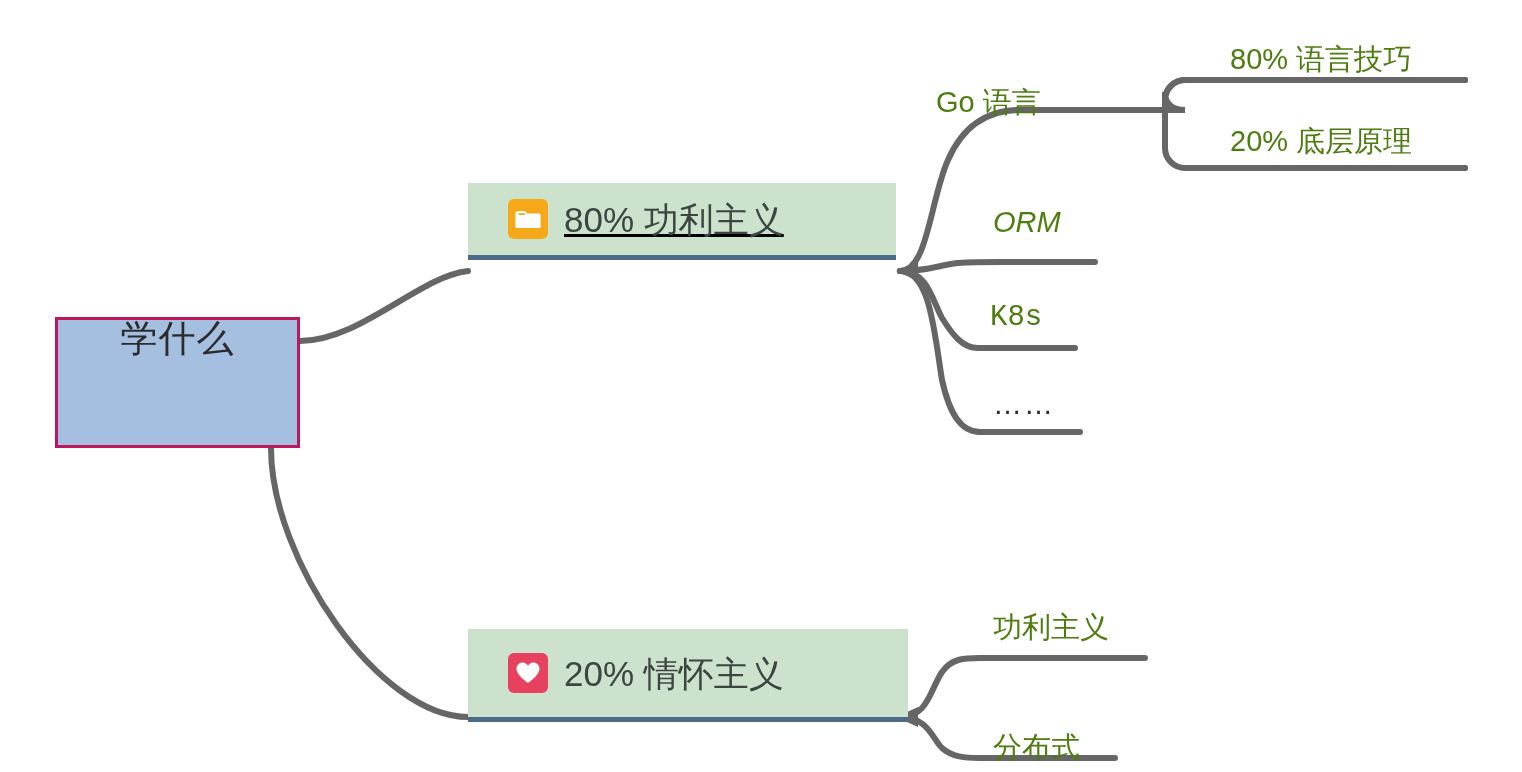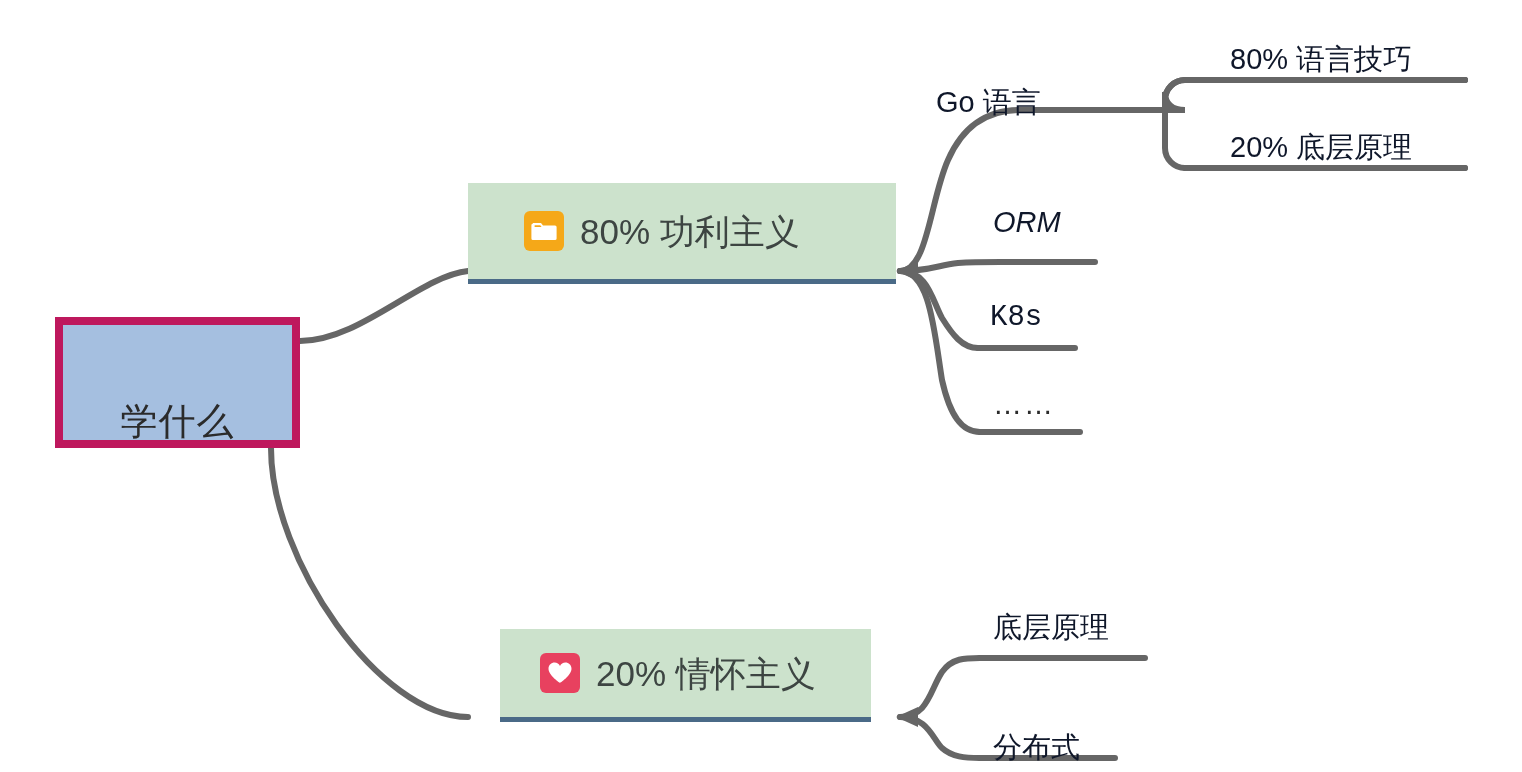--- a/index.html
+++ b/index.html
@@ -27,24 +27,24 @@
   }
 
   
   .root-node {
     position: absolute;
     left: 55px;
     top: 317px;
     width: 245px;
     height: 131px;
     background: #a5bfe0;
-    border: 8px solid #be185d;
+    border: 3px solid #be185d;
     box-sizing: border-box;
     display: flex;
-    align-items: flex-end;
+    align-items: flex-start;
     justify-content: center;
     z-index: 5;
   }
   .root-label {
     font-size: 37px;
     color: #2b2b2b;
     letter-spacing: 1px;
     line-height: 1;
   }
 
@@ -62,30 +62,30 @@
     left: 0;
     bottom: -5px;
     width: 100%;
     height: 5px;
     background: #4a6a87;
   }
   #branch-utility {
     left: 468px;
     top: 183px;
     width: 428px;
-    height: 96px;
-    padding-left: 56px;
+    height: 72px;
+    padding-left: 40px;
+    text-decoration: underline;
   }
   #branch-passion {
     left: 468px;
     top: 629px;
-    width: 371px;
+    width: 440px;
     height: 88px;
     padding-left: 40px;
-    margin-left: 32px;
   }
   .node-icon {
     width: 40px;
     height: 40px;
     border-radius: 6px;
     flex: 0 0 auto;
     display: flex;
     align-items: center;
     justify-content: center;
     margin-right: 16px;
@@ -96,21 +96,21 @@
     font-size: 35px;
     color: #3d4542;
     line-height: 1;
     white-space: nowrap;
   }
 
   
   .leaf-label {
     position: absolute;
     font-size: 29px;
-    color: #0f172a;
+    color: #4d7c0f;
     line-height: 1;
     white-space: nowrap;
     z-index: 4;
   }
   .leaf-dots {
     position: absolute;
     font-size: 29px;
     color: #2b2b2b;
     letter-spacing: 2px;
     line-height: 1;
@@ -179,25 +179,25 @@
       </svg>
     </span>
     <span class="node-text">20% 情怀主义</span>
     <span class="underline"></span>
   </div>
 
   <div class="leaf-label" style="left:936px; top:88px;">Go 语言</div>
 
   <div class="leaf-label" style="left:1230px; top:45px;">80% 语言技巧</div>
 
-  <div class="leaf-label" style="left:1230px; top:133px;text-align:right;">20% 底层原理</div>
+  <div class="leaf-label" style="left:1230px; top:127px;text-align:right;">20% 底层原理</div>
 
   <div class="leaf-label" style="left:993px; top:208px;font-style:italic;">ORM</div>
 
   <div class="leaf-label" style="left:990px; top:303px;font-family:Liberation Mono, monospace;">K8s</div>
 
   <div class="leaf-dots" style="left:993px; top:390px;">……</div>
 
-  <div class="leaf-label" style="left:993px; top:613px;">底层原理</div>
+  <div class="leaf-label" style="left:993px; top:613px;">功利主义</div>
 
   <div class="leaf-label" style="left:993px; top:733px;">分布式</div>
 
 </div>
 
 </body></html>

